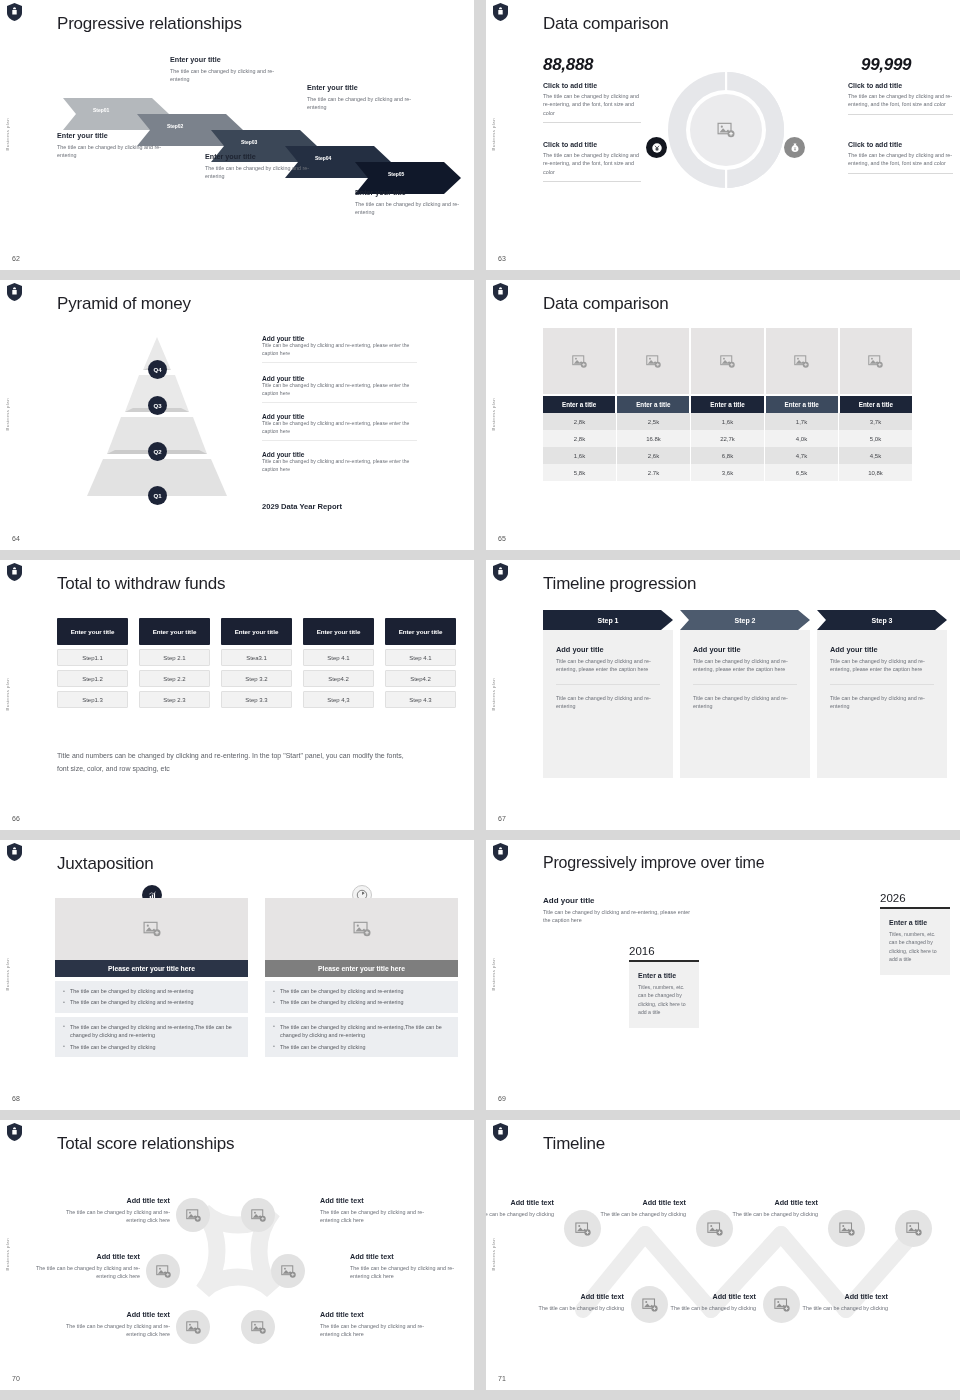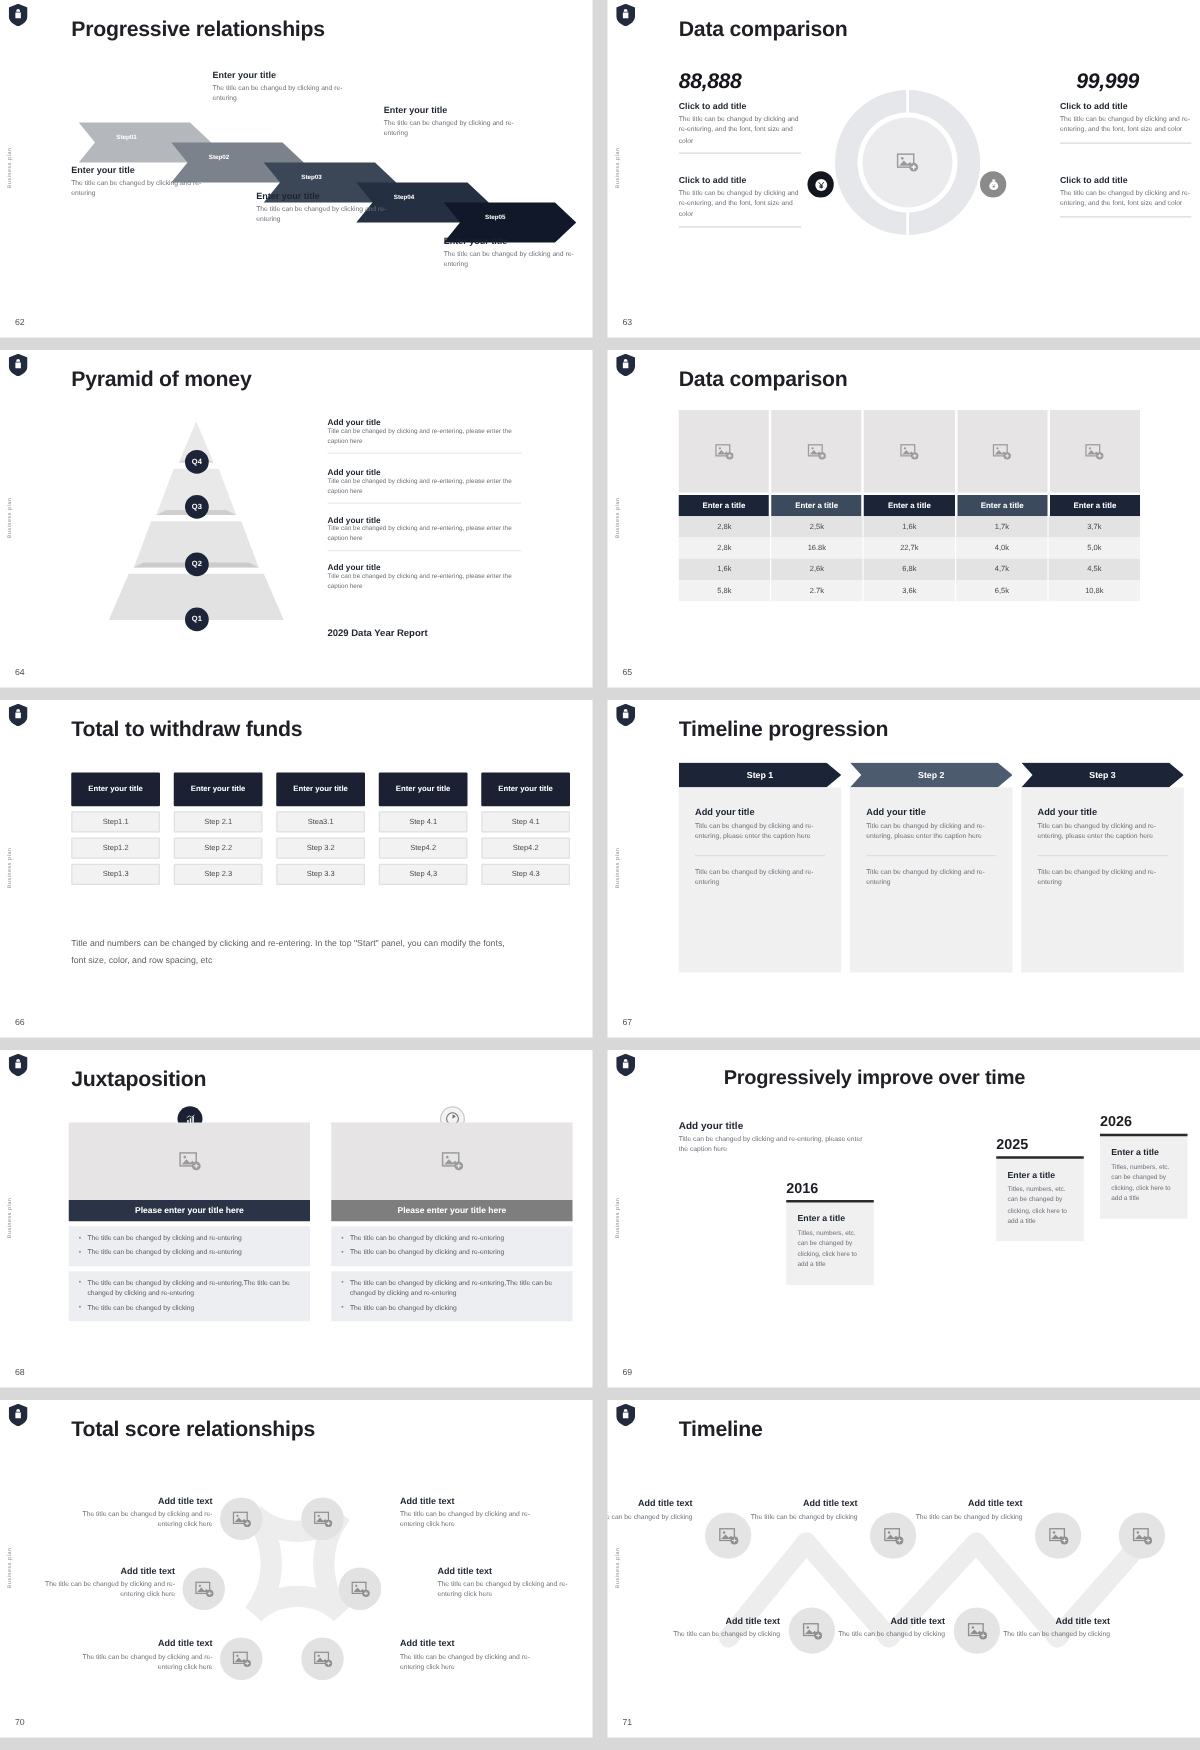--- a/index.html
+++ b/index.html
@@ -34,24 +34,24 @@
     font-size: 4.2px; letter-spacing: .5px; color: #8a8a8a;
     writing-mode: vertical-rl; transform: rotate(180deg);
     white-space: nowrap;
   }
   .pagenum {
     position: absolute; left: 12px; bottom: 8px;
     font-size: 7px; color: #555;
   }
   .title {
     position: absolute; left: 57px; top: 14px;
-    font-size: 17px; font-weight: 700; color: #1f1f25;
+    font-size: 17px; font-weight: 400; color: #1f1f25;
     letter-spacing: -.2px;
   }
-  .title.sm { font-size: 16px; margin-left: 36px; }
+  .title.sm { font-size: 16px; }
 
   
   .h-sm { font-size: 7.2px; font-weight: bold; color: #1d2330; }
   .p-xs { font-size: 5.4px; line-height: 1.55; color: #6d7179; }
 
   
   .s62 .arrowwrap { position: absolute; left: 0; top: 0; width: 474px; height: 270px; }
   .s62 .blk { position: absolute; }
   .s62 .blk .h-sm { margin-bottom: 3px; }
 
@@ -125,21 +125,21 @@
   .s68 .bl li::before { content: "\2022"; position: absolute; left: 0; top: -.5px; color: #8a8d93; }
   .s68 .badge { position: absolute; top: 45px; width: 20px; height: 20px; border-radius: 50%;
                 display: flex; align-items: center; justify-content: center; }
   .s68 .badge.dark { background: #1b2133; }
   .s68 .badge.light { background: #f3f3f3; border: 1px solid #c9c9c9; }
 
   
   .s69 .intro { position: absolute; left: 57px; top: 56px; width: 150px; }
   .s69 .intro .h-sm { font-size: 8px; margin-bottom: 3px; }
   .s69 .step { position: absolute; width: 70px; }
-  .s69 .yr { font-size: 11.5px; font-weight: bold; color: #1b1d23; margin-bottom: 3px; }
+  .s69 .yr { font-size: 11.5px; font-weight: normal; color: #1b1d23; margin-bottom: 3px; }
   .s69 .card { border-top: 2px solid #2a2a2a; background: #f0f0f0; padding: 10px 9px 12px 9px; }
   .s69 .card.dark { background: #1b2133; border-top-color: #1b2133; }
   .s69 .card .ct { font-size: 7px; font-weight: bold; color: #1d2330; margin-bottom: 4px; }
   .s69 .card .cp { font-size: 5.2px; line-height: 1.6; color: #6d7179; }
   .s69 .card.dark .ct { color: #fff; }
   .s69 .card.dark .cp { color: #d6d8de; }
 
   
   .s70 .node { position: absolute; width: 34px; height: 34px; border-radius: 50%;
                background: #e2e2e2; display: flex; align-items: center; justify-content: center; }
@@ -601,27 +601,20 @@
       <div class="p-xs">Title can be changed by clicking and re-entering, please enter the caption here</div>
     </div>
 
     <div class="step" style="left:143px;top:105px;">
       <div class="yr">2016</div>
       <div class="card">
         <div class="ct">Enter a title</div>
         <div class="cp">Titles, numbers, etc. can be changed by clicking, click here to add a title</div>
       </div>
     </div>
-    <div class="step" style="left:311px;top:70px;">
-      <div class="yr">2025</div>
-      <div class="card">
-        <div class="ct">Enter a title</div>
-        <div class="cp">Titles, numbers, etc. can be changed by clicking, click here to add a title</div>
-      </div>
-    </div>
     <div class="step" style="left:394px;top:52px;">
       <div class="yr">2026</div>
       <div class="card">
         <div class="ct">Enter a title</div>
         <div class="cp">Titles, numbers, etc. can be changed by clicking, click here to add a title</div>
       </div>
     </div>
 
     <div class="pagenum">69</div>
   </div>

